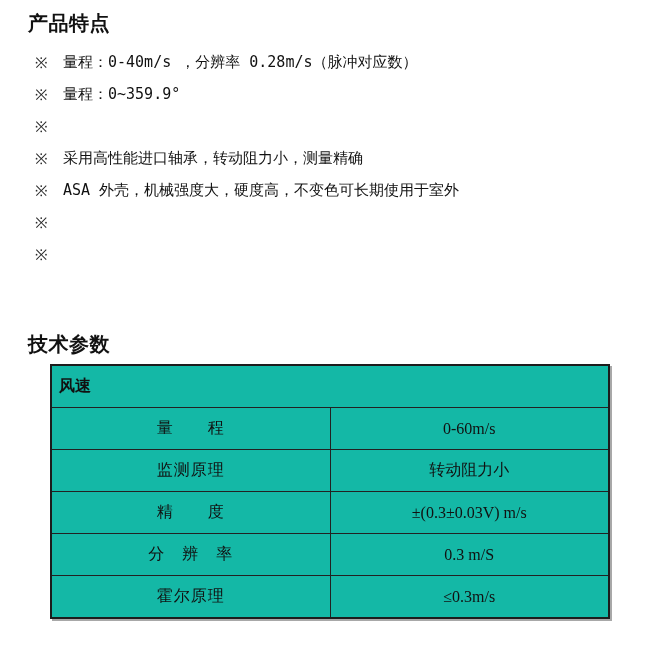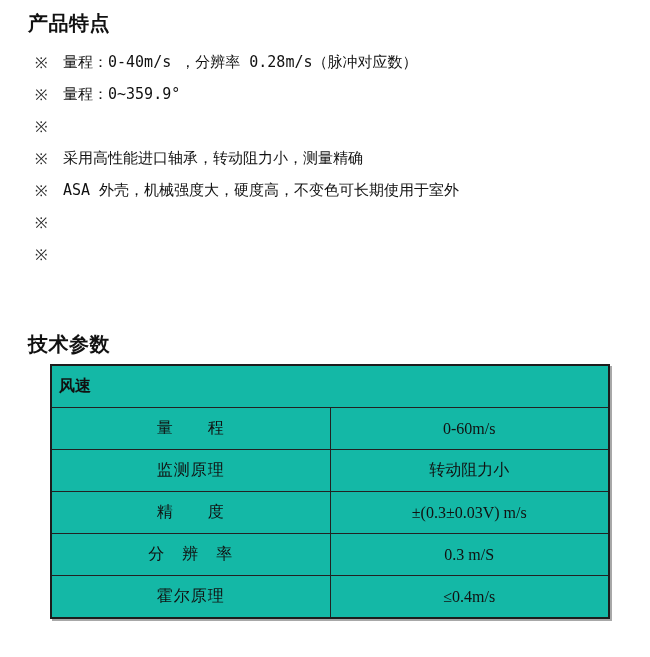--- a/index.html
+++ b/index.html
@@ -137,18 +137,18 @@
       <tr>
         <td class="lbl">精　　度</td>
         <td class="val">±(0.3±0.03V) m/s</td>
       </tr>
       <tr>
         <td class="lbl">分　辨　率</td>
         <td class="val">0.3 m/S</td>
       </tr>
       <tr>
         <td class="lbl">霍尔原理</td>
-        <td class="val">≤0.4m/s</td>
+        <td class="val">≤0.3m/s</td>
       </tr>
     </tbody>
   </table>
 
 </div>
 
 </body></html>

